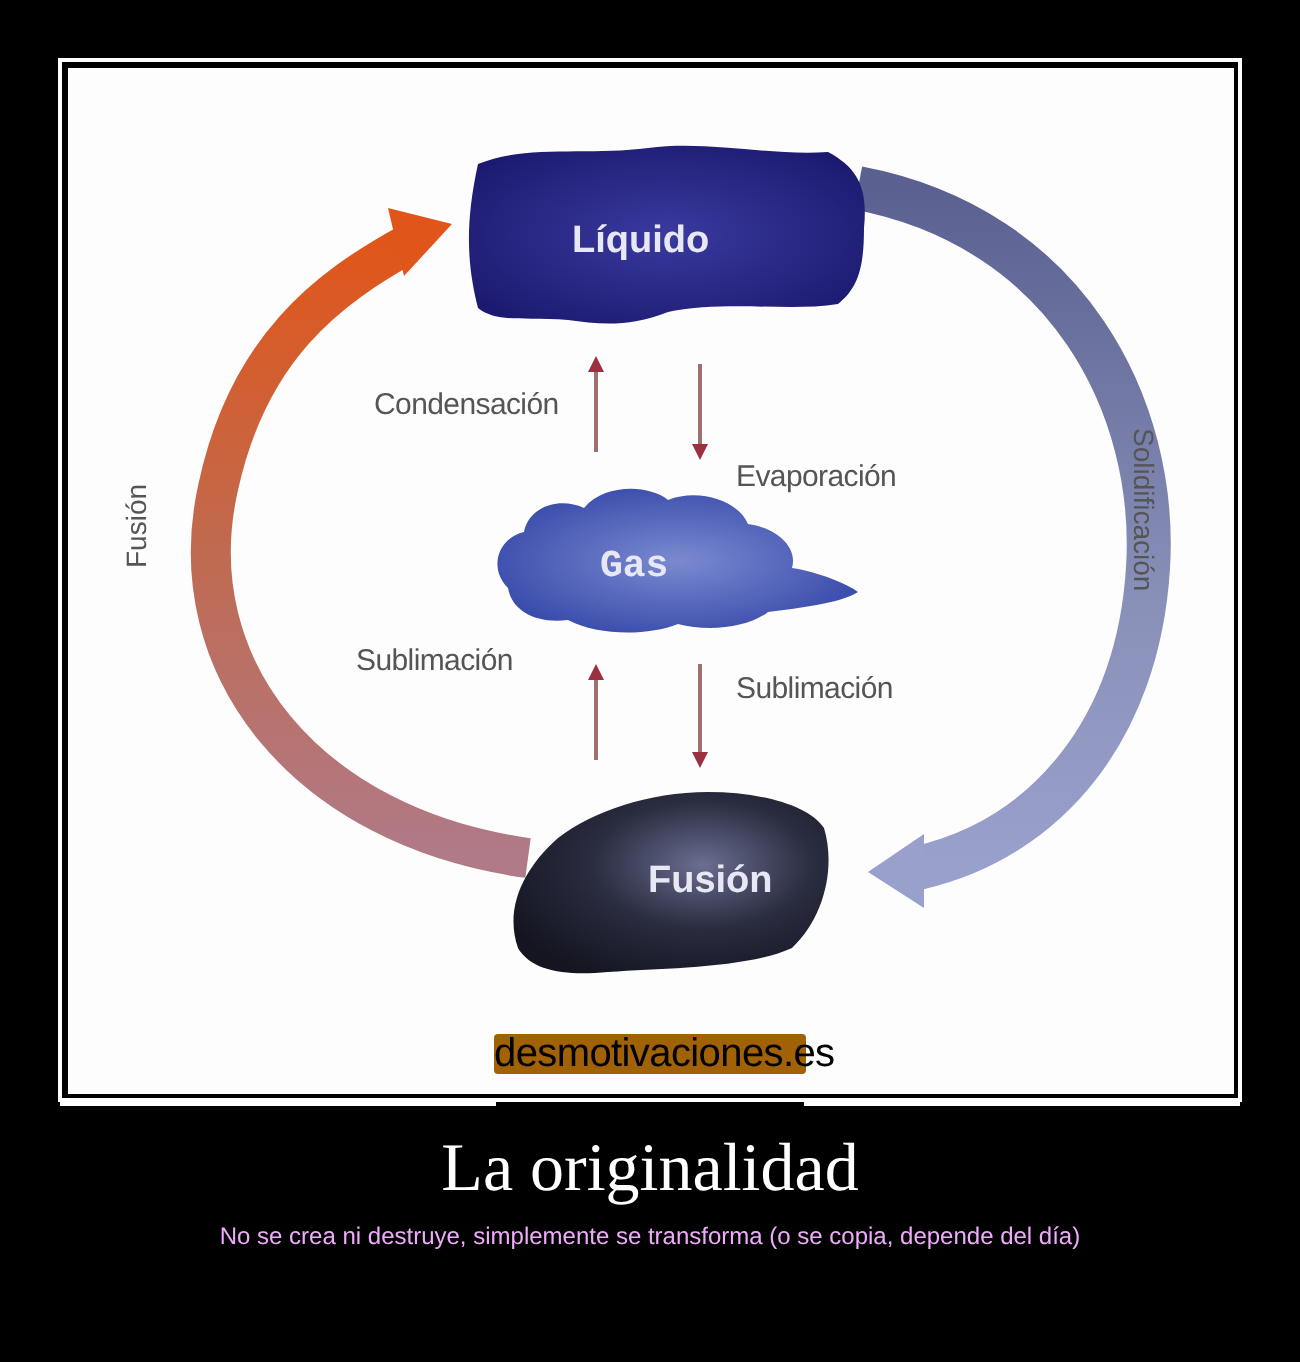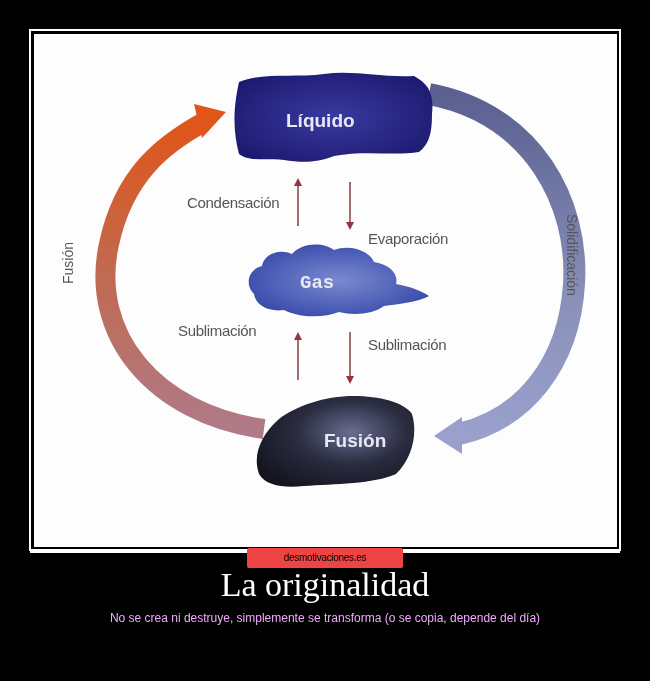--- a/index.html
+++ b/index.html
@@ -3,21 +3,21 @@
 <meta charset="utf-8">
 <style>
   html, body { margin:0; padding:0; background:#000; }
   body { width:650px; height:681px; position:relative; overflow:hidden; font-family:"Liberation Sans", sans-serif; }
   .frame-outer { position:absolute; left:29px; top:29px; width:592px; height:522px; border:2px solid #fff; box-sizing:border-box; }
   .picture { position:absolute; left:34px; top:34px; width:583px; height:513px; background:#fdfdfd; overflow:hidden; }
   .picture svg { position:absolute; left:0; top:0; }
   .label { position:absolute; color:#555; font-size:15px; letter-spacing:-0.3px; }
   .state-label { position:absolute; color:#e8e8f5; font-weight:bold; font-size:19px; }
   .vlabel { position:absolute; color:#555; font-size:14px; white-space:nowrap; }
-  .watermark { position:absolute; left:247px; top:548px; width:156px; height:20px; background:#ef4444; color:#000; font-size:10px; text-align:center; line-height:20px; border-radius:2px; letter-spacing:-0.3px; }
+  .watermark { position:absolute; left:247px; top:517px; width:156px; height:20px; background:#a16207; color:#000; font-size:20px; text-align:center; line-height:20px; border-radius:2px; letter-spacing:-0.3px; }
   .wm-line-l, .wm-line-r { position:absolute; top:550px; height:3px; background:#fff; }
   .title { position:absolute; left:0; width:650px; top:566px; text-align:center; color:#fff; font-family:"Liberation Serif", serif; font-size:34px; }
   .subtitle { position:absolute; left:30px; width:590px; top:608px; text-align:center; color:#f0abfc; font-size:12px; line-height:21px; }
 </style>
 </head>
 <body>
 
 <div class="frame-outer"></div>
 
 <div class="picture">

